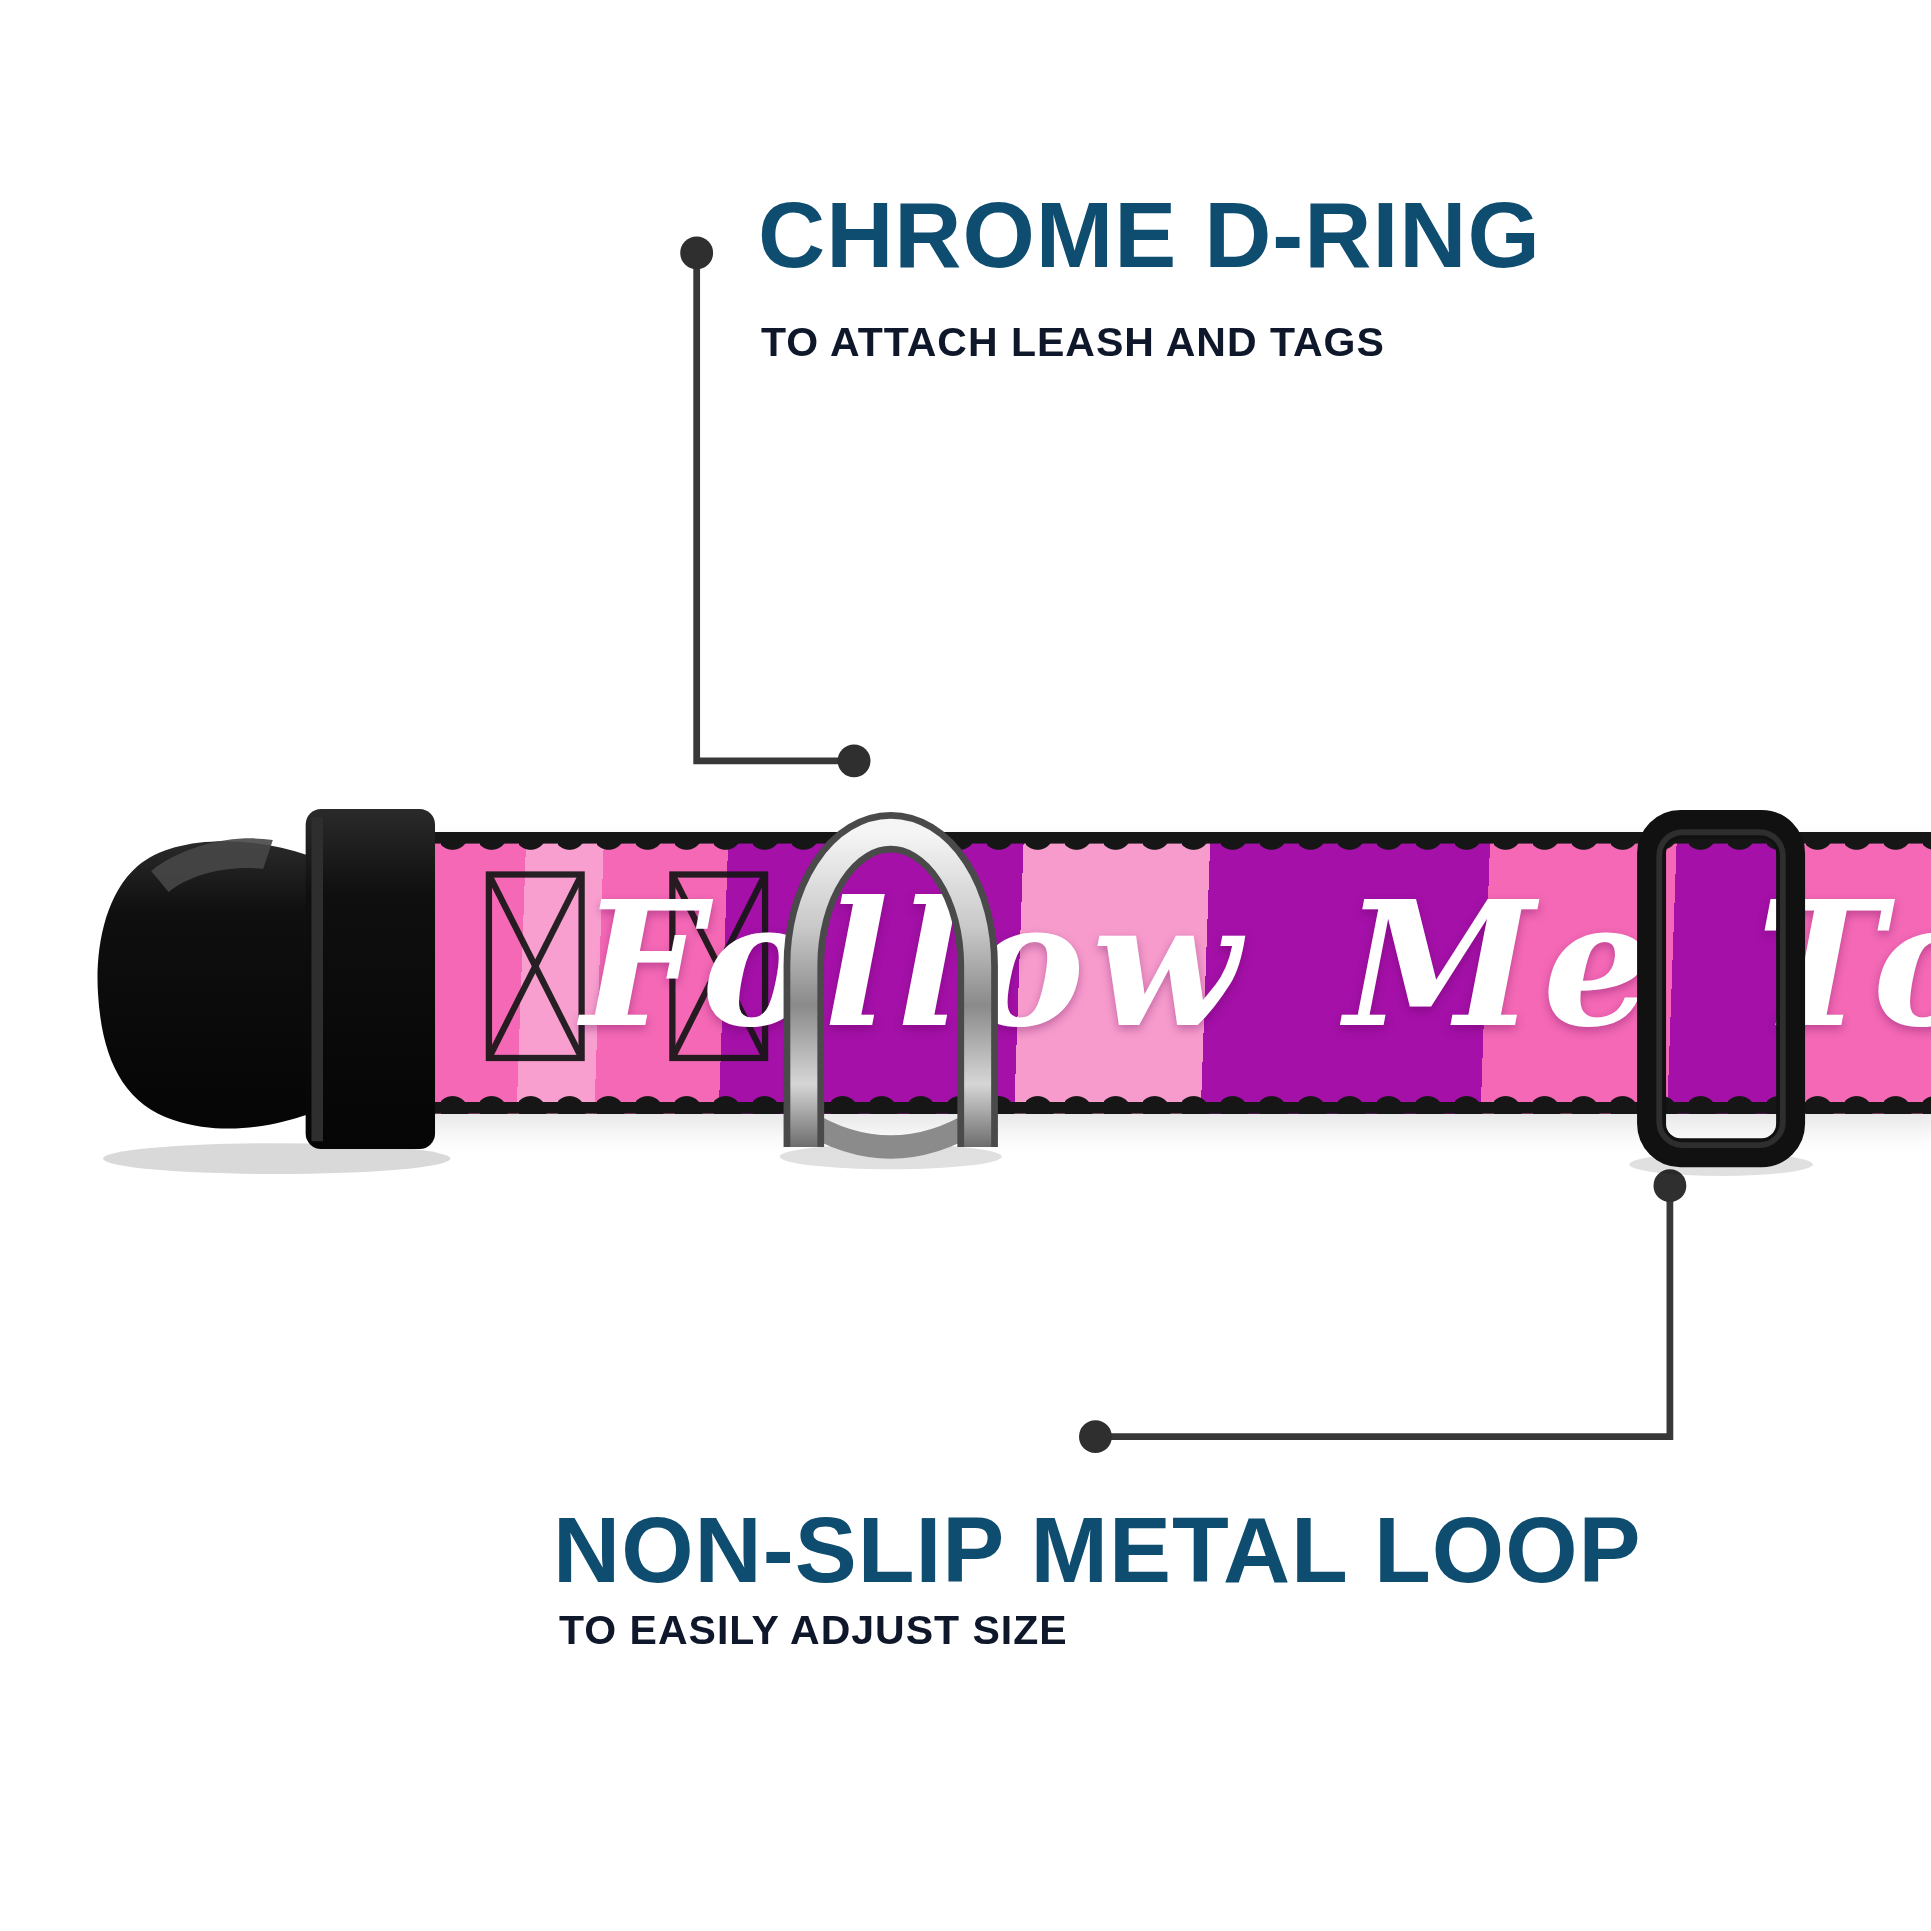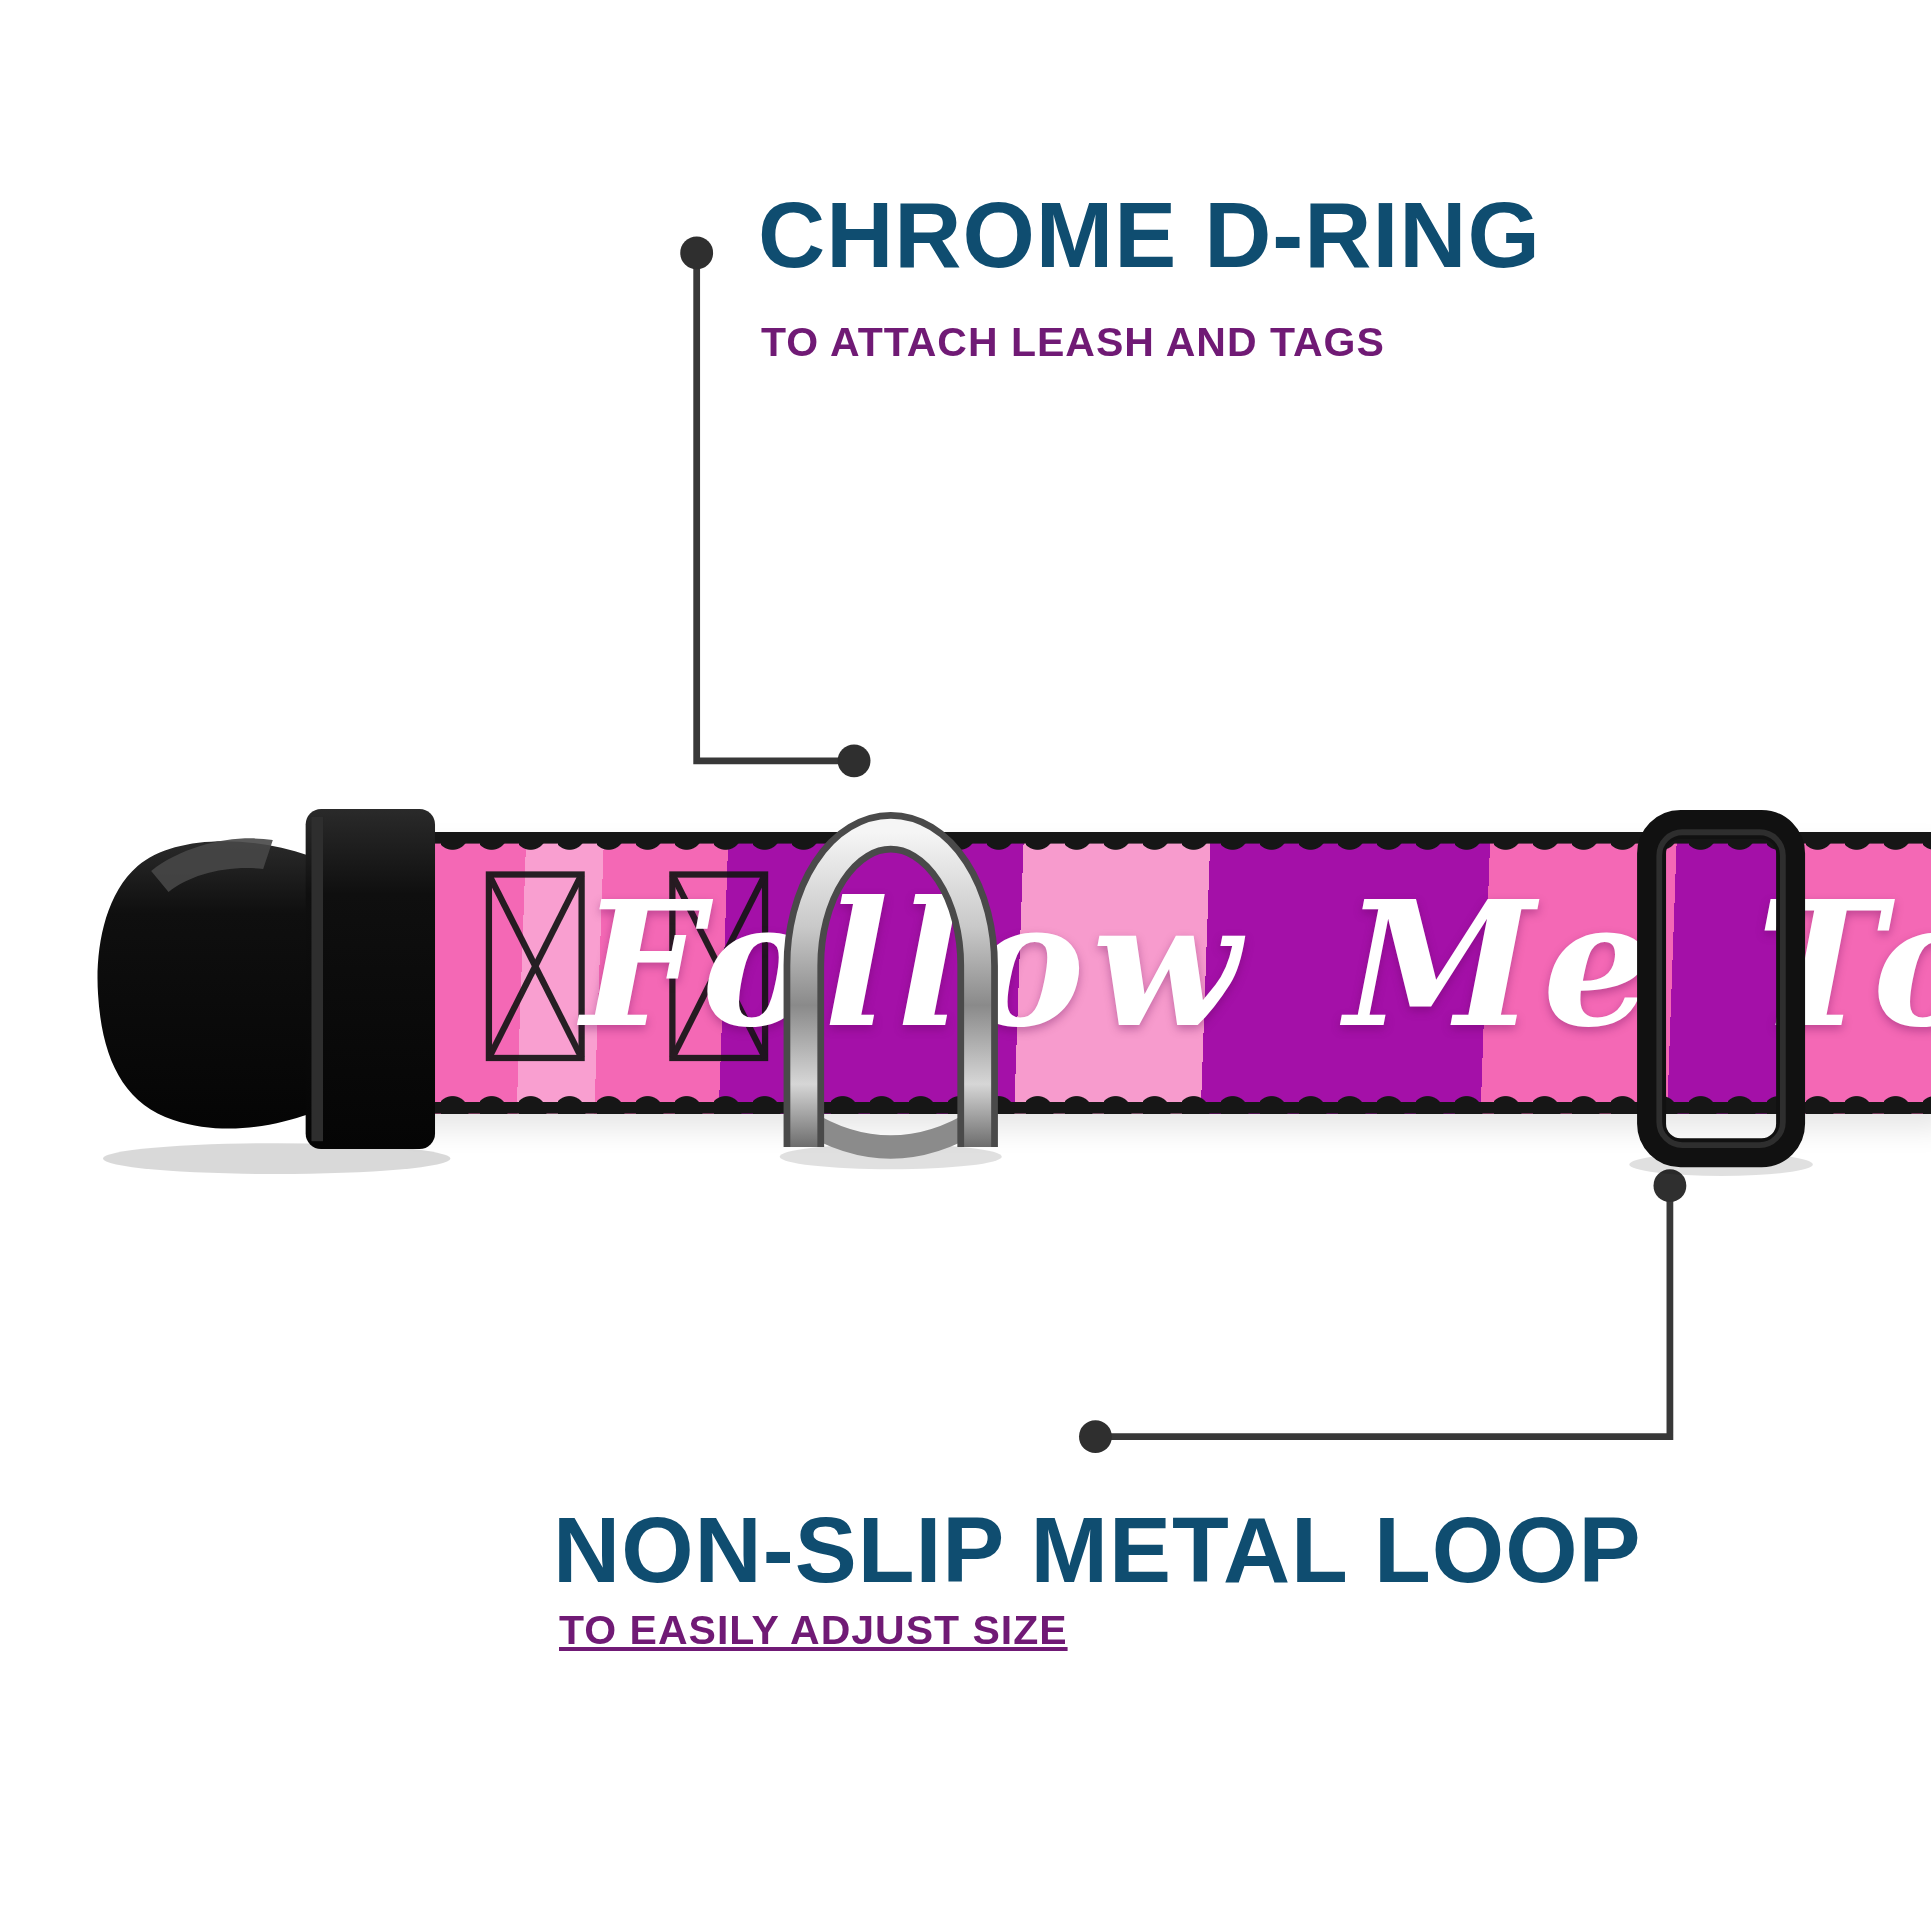--- a/index.html
+++ b/index.html
@@ -19,32 +19,32 @@
     margin: 0;
     color: #0F4D70;
     font-weight: 700;
     font-size: 93px;
     letter-spacing: 1px;
     line-height: 1;
     white-space: nowrap;
   }
   .anno-sub {
     position: absolute;
-    color: #701a75;
+    color: #0f172a;
     font-weight: 700;
     font-size: 41px;
     letter-spacing: 1px;
     line-height: 1;
     white-space: nowrap;
     text-align: right;
   }
   #top-title   { left: 742px; top: 189px; }
   #top-sub     { left: 745px; top: 322px; }
   #bottom-title{ left: 537px; top: 1504px; }
-  #bottom-sub  { left: 543px; top: 1610px; text-decoration: underline; }
+  #bottom-sub  { left: 543px; top: 1610px; }
 
   
   .webbing {
     position: absolute;
     left: 386px;
     top: 832px;
     width: 1545px;
     height: 282px;
     overflow: hidden;
     background: linear-gradient(92deg,

